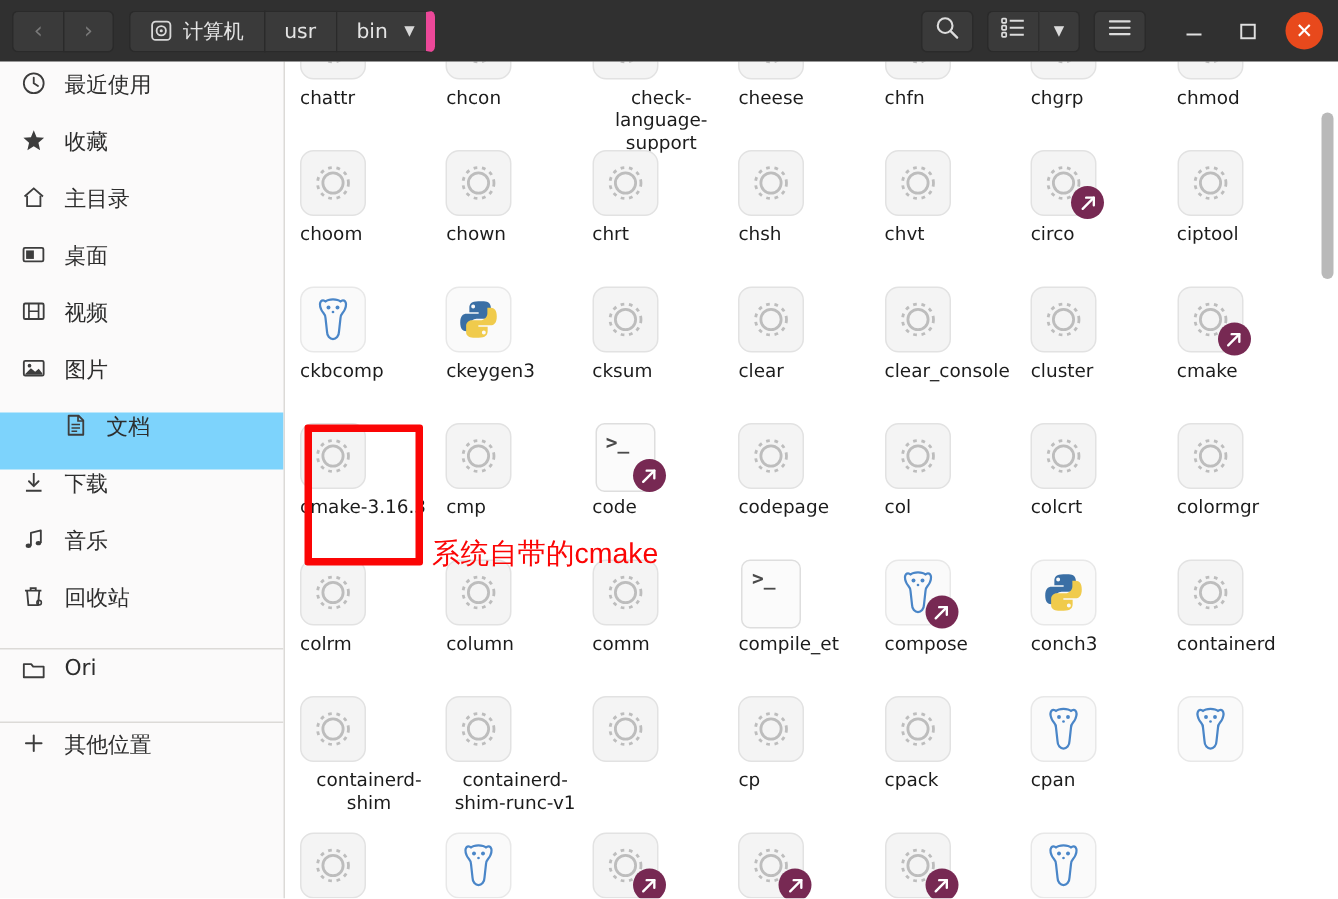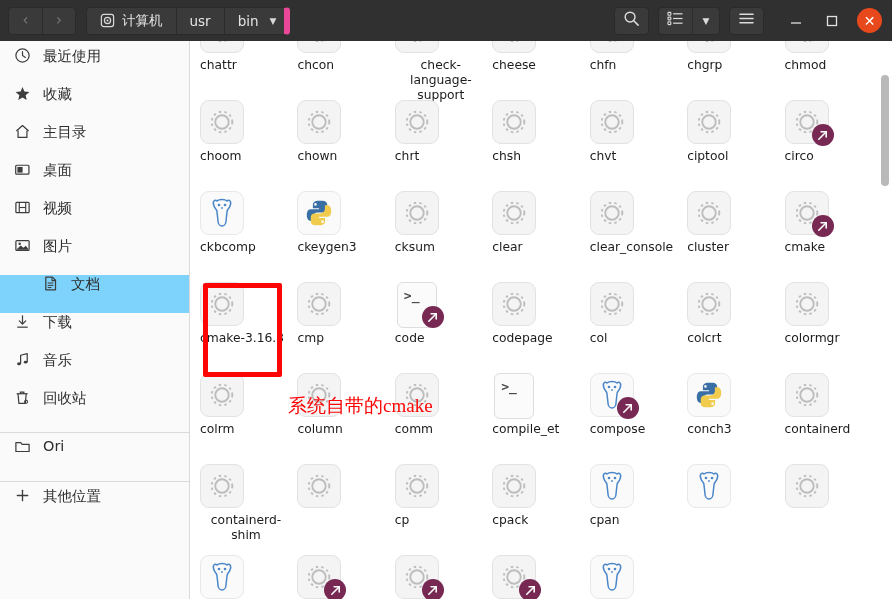--- a/index.html
+++ b/index.html
@@ -106,21 +106,21 @@
     line-height: 1.24; word-break: break-word; max-width: 92px;
   }
 
   
   .anno-box {
     position: absolute; border: 5px solid #fb0505; border-radius: 2px;
     pointer-events: none; z-index: 20;
   }
   .anno-text {
     position: absolute; color: #fb0505; font-size: 19px; z-index: 21;
-    white-space: nowrap; font-family: Liberation Serif, serif; margin-top: 37px;
+    white-space: nowrap; font-family: Liberation Sans, sans-serif;
   }
 
   
   .scrollbar { position: absolute; right: 3px; width: 8px; background: transparent; z-index: 15; }
   .thumb { position: absolute; width: 8px; border-radius: 4px; background: #b9b9b9; }
 </style>
 </head>
 <body>
 
 <div class="window">
@@ -499,44 +499,44 @@
           <div class="tile">
             <div class="ibox">
               <div class="icon-generic">
                 <svg width="30" height="30" viewBox="0 0 32 32">
                   <g fill="none" stroke="#bdbdbd" stroke-width="2">
                     <circle cx="16" cy="16" r="7.2"></circle>
                     <circle cx="16" cy="16" r="11" stroke-dasharray="2.6 3.4"></circle>
                   </g>
                 </svg>
               </div>
-            </div>
-            <div class="label">ciptool</div>
-          </div>
-          <div class="tile">
-            <div class="ibox">
-              <div class="icon-generic">
-                <svg width="30" height="30" viewBox="0 0 32 32">
-                  <g fill="none" stroke="#bdbdbd" stroke-width="2">
-                    <circle cx="16" cy="16" r="7.2"></circle>
-                    <circle cx="16" cy="16" r="11" stroke-dasharray="2.6 3.4"></circle>
-                  </g>
-                </svg>
-              </div>
               <div class="badge">
                 <svg width="13" height="13" viewBox="0 0 14 14">
                   <line x1="3" y1="11" x2="11" y2="3" stroke="#fff" stroke-width="1.7" stroke-linecap="round"></line>
                   <polyline points="5.5,3 11,3 11,8.5" fill="none" stroke="#fff" stroke-width="1.7" stroke-linecap="round" stroke-linejoin="round"></polyline>
                 </svg>
               </div>
             </div>
             <div class="label">circo</div>
           </div>
           <div class="tile">
             <div class="ibox">
+              <div class="icon-generic">
+                <svg width="30" height="30" viewBox="0 0 32 32">
+                  <g fill="none" stroke="#bdbdbd" stroke-width="2">
+                    <circle cx="16" cy="16" r="7.2"></circle>
+                    <circle cx="16" cy="16" r="11" stroke-dasharray="2.6 3.4"></circle>
+                  </g>
+                </svg>
+              </div>
+            </div>
+            <div class="label">ciptool</div>
+          </div>
+          <div class="tile">
+            <div class="ibox">
               <div class="icon-img">
                 <svg width="30" height="32" viewBox="0 0 30 32">
                   <g fill="none" stroke="#4a86c8" stroke-width="1.5" stroke-linejoin="round">
                     <path d="M7 9 C5 4 8 2 10 4 C12 2 18 2 20 4 C22 2 25 4 23 9 C22 12 20 12 20 15 L19 24 C19 27 17 29 15 29 C13 29 11 27 11 24 L10 15 C10 12 8 12 7 9 Z"></path>
                   </g>
                   <circle cx="12" cy="8" r="1.3" fill="#4a86c8"></circle>
                   <circle cx="18" cy="8" r="1.3" fill="#4a86c8"></circle>
                   <circle cx="15" cy="11" r="0.9" fill="#4a86c8"></circle>
                 </svg>
               </div>
@@ -814,20 +814,33 @@
               <div class="icon-generic">
                 <svg width="30" height="30" viewBox="0 0 32 32">
                   <g fill="none" stroke="#bdbdbd" stroke-width="2">
                     <circle cx="16" cy="16" r="7.2"></circle>
                     <circle cx="16" cy="16" r="11" stroke-dasharray="2.6 3.4"></circle>
                   </g>
                 </svg>
               </div>
             </div>
             <div class="label">containerd-shim</div>
+          </div>
+          <div class="tile">
+            <div class="ibox">
+              <div class="icon-generic">
+                <svg width="30" height="30" viewBox="0 0 32 32">
+                  <g fill="none" stroke="#bdbdbd" stroke-width="2">
+                    <circle cx="16" cy="16" r="7.2"></circle>
+                    <circle cx="16" cy="16" r="11" stroke-dasharray="2.6 3.4"></circle>
+                  </g>
+                </svg>
+              </div>
+            </div>
+            <div class="label">containerd-shim-runc-v1</div>
           </div>
           <div class="tile">
             <div class="ibox">
               <div class="icon-generic">
                 <svg width="30" height="30" viewBox="0 0 32 32">
                   <g fill="none" stroke="#bdbdbd" stroke-width="2">
                     <circle cx="16" cy="16" r="7.2"></circle>
                     <circle cx="16" cy="16" r="11" stroke-dasharray="2.6 3.4"></circle>
                   </g>
                 </svg>

